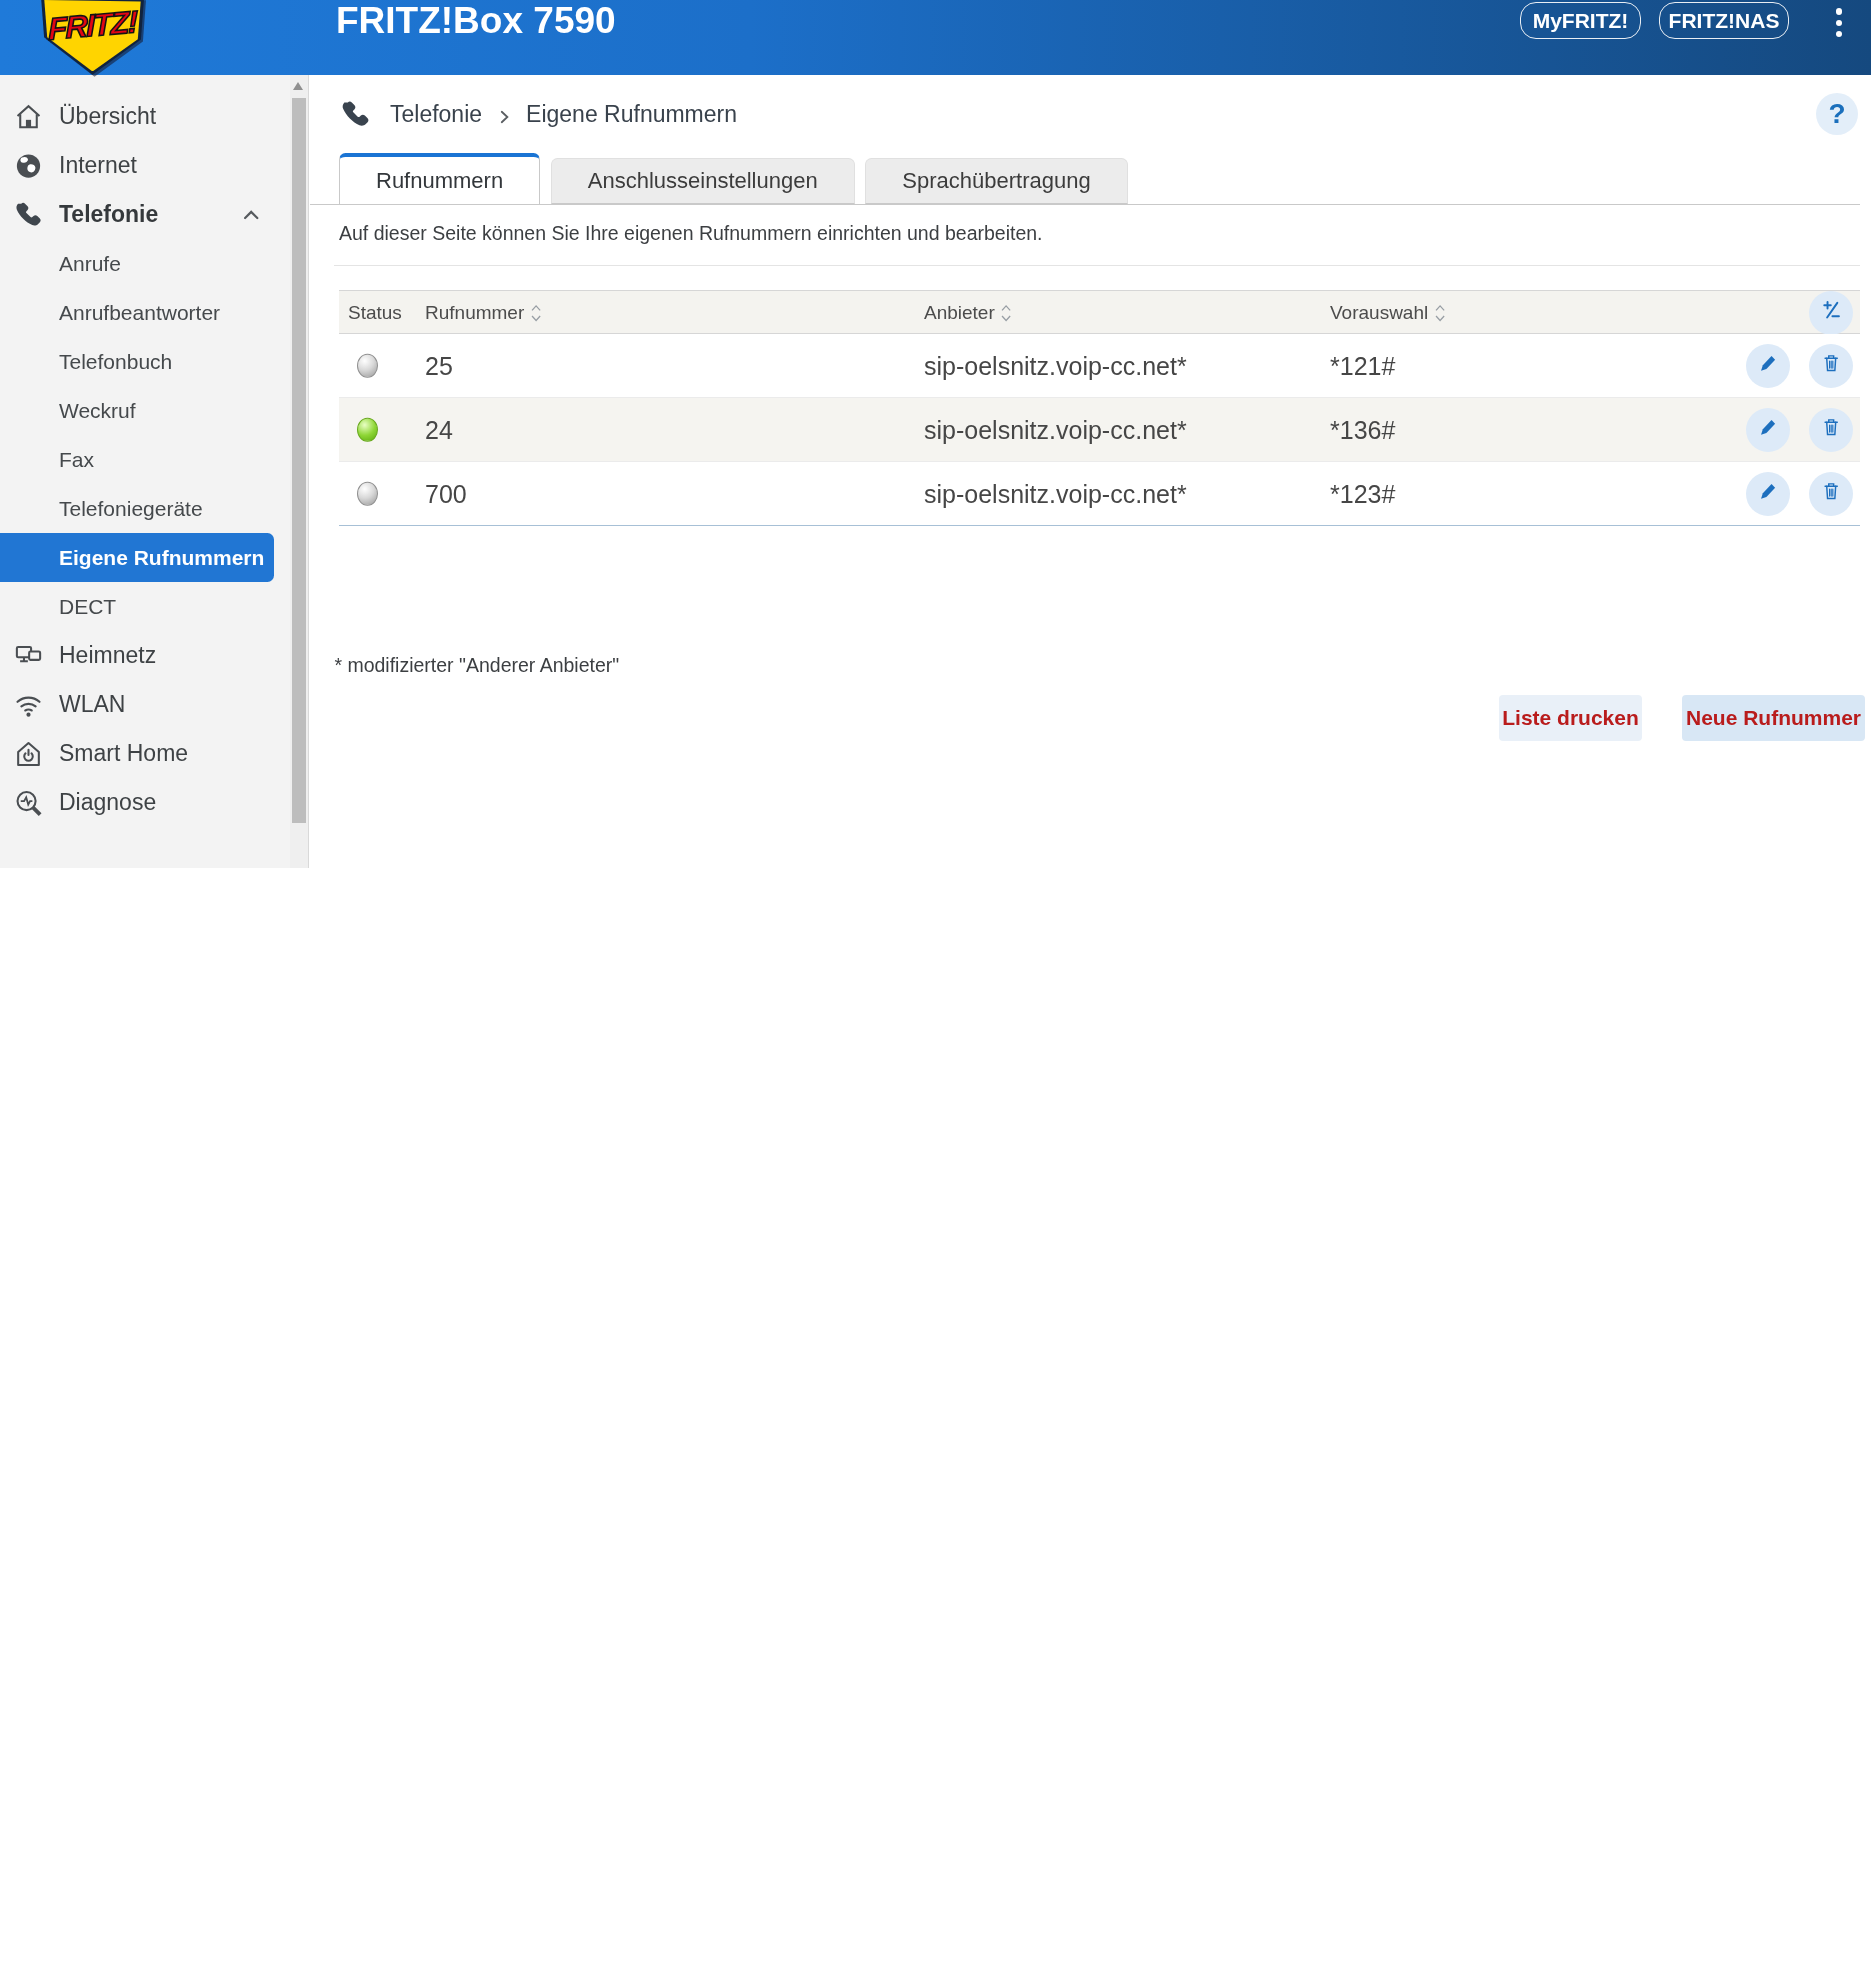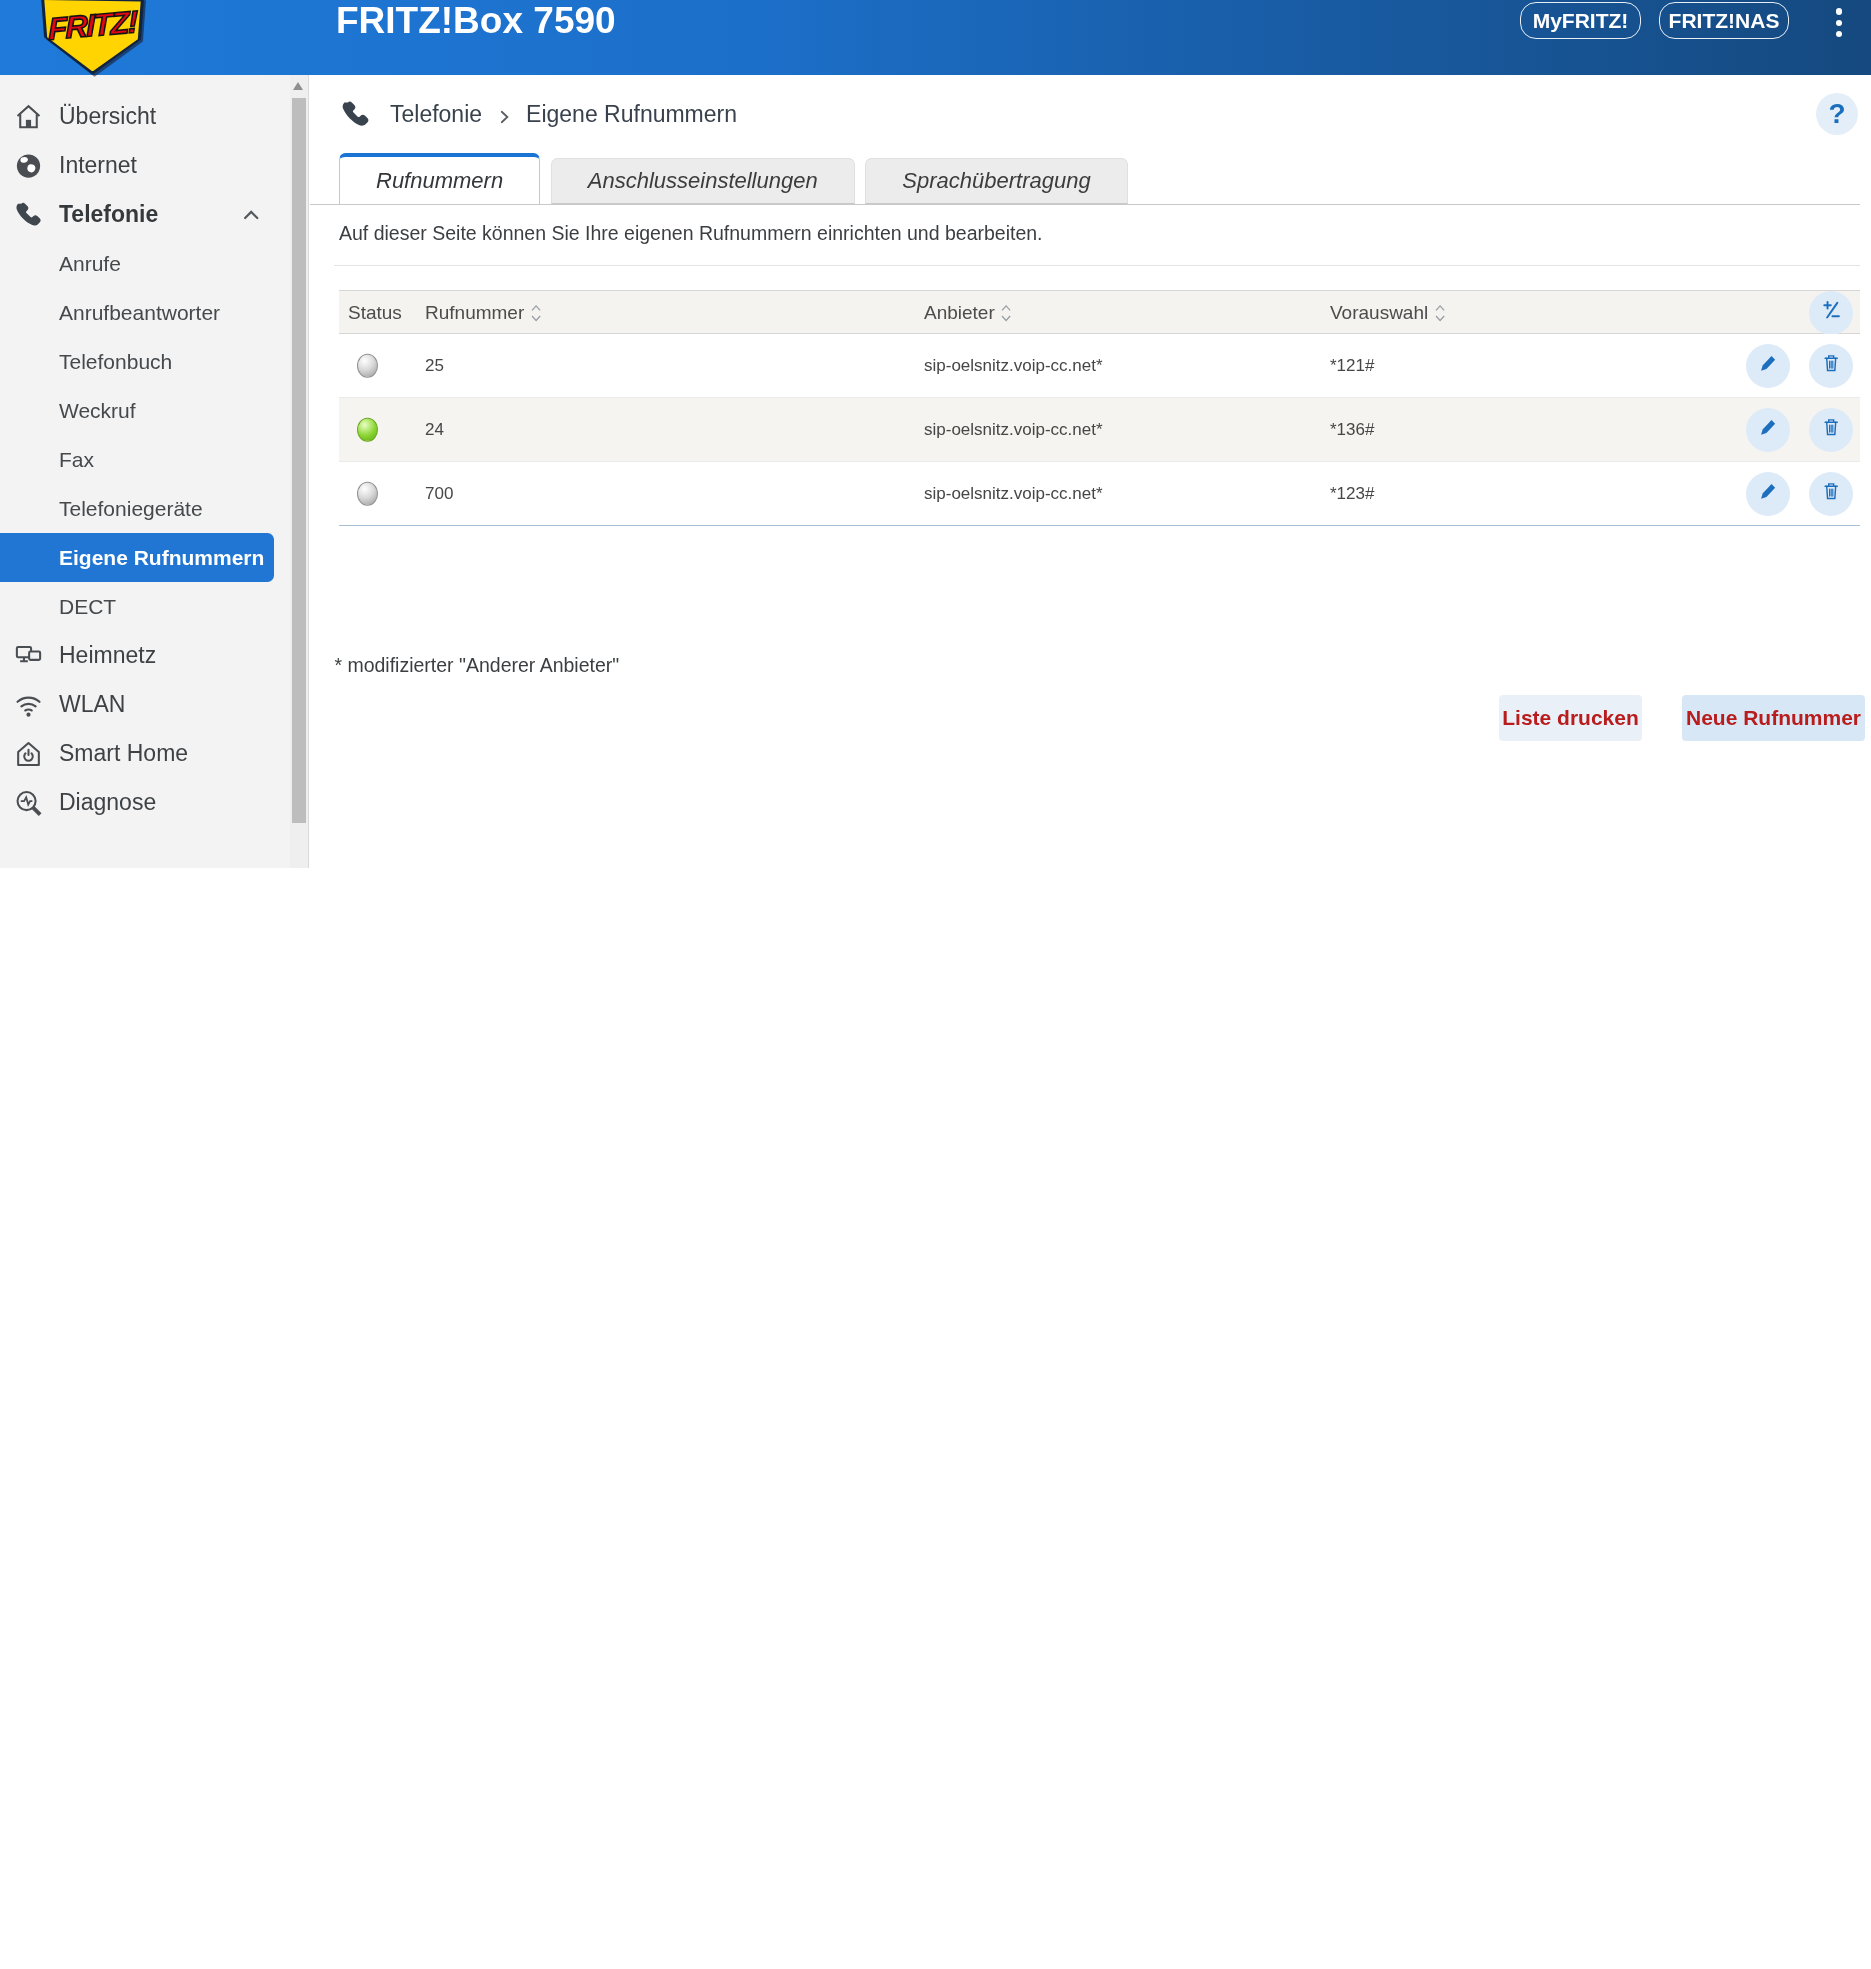--- a/index.html
+++ b/index.html
@@ -57,42 +57,42 @@
     display:flex; align-items:center; font-size:23px; color:#39424c; }
   .breadcrumb .bc-icn { width:33px; height:33px; margin-right:18px; }
   .bc-sep { width:18px; height:18px; margin:0 13px; }
   .help-circle { position:absolute; left:1506px; top:18px; width:42px; height:42px;
     border-radius:50%; background:#e3eef9; color:#1a6fbc; font-size:28px; font-weight:bold;
     display:flex; align-items:center; justify-content:center; cursor:pointer; }
 
   .tabs { position:absolute; left:29px; top:78px; display:flex; gap:10.6px; z-index:2; }
   .tab { height:46px; margin-top:4.9px; padding:0 36px; background:#ececec;
     border:0.8px solid #e0e0e0; border-bottom:0.8px solid #c9c9c9; border-radius:6.5px 6.5px 0 0;
-    display:flex; align-items:center; font-size:22px; color:#3c3c3c; cursor:pointer;font-style:italic; }
+    display:flex; align-items:center; font-size:22px; color:#3c3c3c; cursor:pointer; }
   .tab.active { height:51px; margin-top:0; background:#ffffff; border:0.8px solid #c9c9c9;
     border-bottom:none; border-top:4.1px solid #1a74d4; color:#33373b; }
   .tab-line { position:absolute; left:0; top:129px; width:1550px; border-top:0.8px solid #c9c9c9; z-index:1; }
 
   .page-desc { position:absolute; left:29px; top:147px; font-size:19.5px; color:#3c3f42; }
   .desc-rule { position:absolute; left:24.4px; top:190px; width:1526px; border-top:0.8px solid #e4e4e4; }
 
   
   .numbers-table { position:absolute; left:29px; top:215px; width:1521px; }
   .thead { position:relative; height:44px; background:#f4f3ef;
     border-top:0.8px solid #d6d6d6; border-bottom:0.8px solid #d6d6d6;
     font-size:19px; color:#4c4c4c; }
   .th { position:absolute; top:0; height:44px; display:flex; align-items:center; gap:5.7px; }
   .th.c-status { left:9px; } .th.c-number { left:86px; }
   .th.c-provider { left:585px; } .th.c-prefix { left:991px; }
   .sorticn { width:12.2px; height:20.4px; }
   .circle-btn { position:absolute; width:44px; height:44px; border-radius:50%;
     background:#ddeaf8; display:flex; align-items:center; justify-content:center; cursor:pointer; }
   .thead .circle-btn { left:1470px; top:0px; }
   .trow { position:relative; height:64px; background:#ffffff; border-bottom:0.8px solid #ebebeb;
-    font-size:17px; color:#464646; }
+    font-size:25px; color:#464646; }
   .trow.alt { background:#f5f4f0; }
   .trow.last { border-bottom:1.6px solid #a7c0d6; }
   .cell { position:absolute; top:50%; transform:translateY(-50%); }
   .cell.c-number { left:86px; } .cell.c-provider { left:585px; } .cell.c-prefix { left:991px; }
   .status-dot { position:absolute; left:18px; top:50%; transform:translateY(-50%);
     width:21px; height:24.4px; border-radius:50%; }
   .status-inactive { background:radial-gradient(circle at 35% 28%, #ffffff, #d9d9d9 45%, #a6a6a6 88%);
     border:0.8px solid #8f8f8f; }
   .status-active { background:radial-gradient(circle at 35% 28%, #e9ffc4, #8ed636 52%, #63b114 92%);
     border:0.8px solid #67a81c; }

